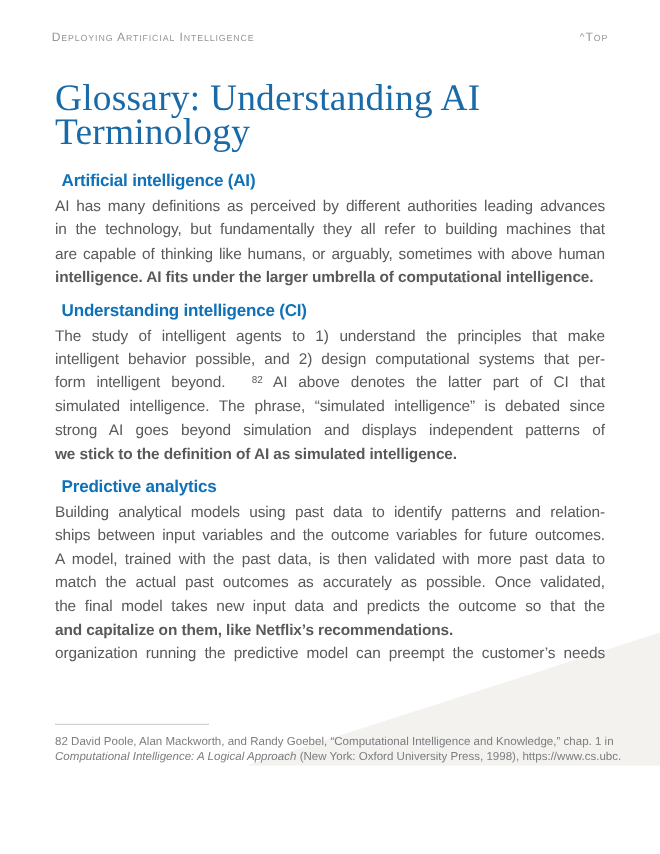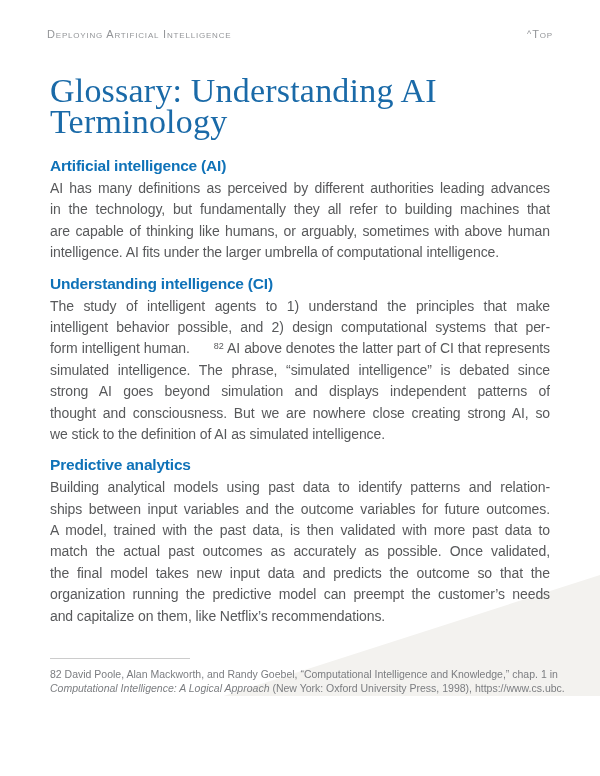--- a/index.html
+++ b/index.html
@@ -53,31 +53,32 @@
     letter-spacing:0.2px;
   }
   .section{margin-top:10px;}
   .section.first{margin-top:19px;}
   .sec-heading{
     font-size:15.5px;line-height:19px;
     font-weight:bold;
     color:var(--heading-blue);
     letter-spacing:-0.2px;
     margin-bottom:3px;
+    margin-left:6px;
   }
   .bline{
     color:var(--body-gray);
     font-size:14px;
     letter-spacing:-0.1px;
     line-height:21.4px;height:21.4px;
     overflow:hidden;
     text-align:justify;
     text-align-last:justify;
   }
-  .bline.last{text-align-last:left;}
+  .bline.last{text-align-last:left;font-weight:bold;}
   .bline sup{font-size:9px;line-height:0;vertical-align:4px;letter-spacing:0;margin-left:24px;}
   .footer-area{position:absolute;left:0;top:0;width:600px;height:776px;z-index:2;pointer-events:none;}
   .fn-rule{
     position:absolute;left:50px;top:658px;
     width:140px;height:1px;background:var(--rule-gray);
   }
   .footnote{
     position:absolute;left:50px;top:667px;width:505px;
     color:var(--footnote-gray);
     font-size:10.5px;line-height:14.2px;
@@ -115,35 +116,34 @@
           <div class="sec-heading">Artificial intelligence (AI)</div>
           <div class="bline"><span>AI has many definitions as perceived by different authorities leading advances</span></div>
           <div class="bline"><span>in the technology, but fundamentally they all refer to building machines that</span></div>
           <div class="bline"><span>are capable of thinking like humans, or arguably, sometimes with above human</span></div>
           <div class="bline last"><span>intelligence. AI fits under the larger umbrella of computational intelligence.</span></div>
         </div>
         <div class="section">
           <div class="sec-heading">Understanding intelligence (CI)</div>
           <div class="bline"><span>The study of intelligent agents to 1) understand the principles that make</span></div>
           <div class="bline"><span>intelligent behavior possible, and 2) design computational systems that per-</span></div>
-          <div class="bline"><span>form intelligent human.</span><sup>82</sup><span> AI above denotes the latter part of CI that represents</span></div>
+          <div class="bline"><span>form intelligent beyond.</span><sup>82</sup><span> AI above denotes the latter part of CI that represents</span></div>
           <div class="bline"><span>simulated intelligence. The phrase, “simulated intelligence” is debated since</span></div>
           <div class="bline"><span>strong AI goes beyond simulation and displays independent patterns of</span></div>
-          <div class="bline"><span>thought and consciousness. But we are nowhere close creating strong AI, so</span></div>
           <div class="bline last"><span>we stick to the definition of AI as simulated intelligence.</span></div>
         </div>
         <div class="section">
           <div class="sec-heading">Predictive analytics</div>
           <div class="bline"><span>Building analytical models using past data to identify patterns and relation-</span></div>
           <div class="bline"><span>ships between input variables and the outcome variables for future outcomes.</span></div>
           <div class="bline"><span>A model, trained with the past data, is then validated with more past data to</span></div>
           <div class="bline"><span>match the actual past outcomes as accurately as possible. Once validated,</span></div>
           <div class="bline"><span>the final model takes new input data and predicts the outcome so that the</span></div>
+          <div class="bline last"><span>and capitalize on them, like Netflix’s recommendations.</span></div>
           <div class="bline"><span>organization running the predictive model can preempt the customer’s needs</span></div>
-          <div class="bline last"><span>and capitalize on them, like Netflix’s recommendations.</span></div>
         </div>
       </div>
 
   </div>
 
   <div class="footer-area">
     <div class="fn-rule"></div>
     <div class="footnote" id="footnote">
         <div class="fn-line"><span>82 David Poole, Alan Mackworth, and Randy Goebel, “Computational Intelligence and Knowledge,” chap. 1 in</span></div>
         <div class="fn-line"><i>Computational Intelligence: A Logical Approach</i><span> (New York: Oxford University Press, 1998), https://www.cs.ubc.</span></div>

